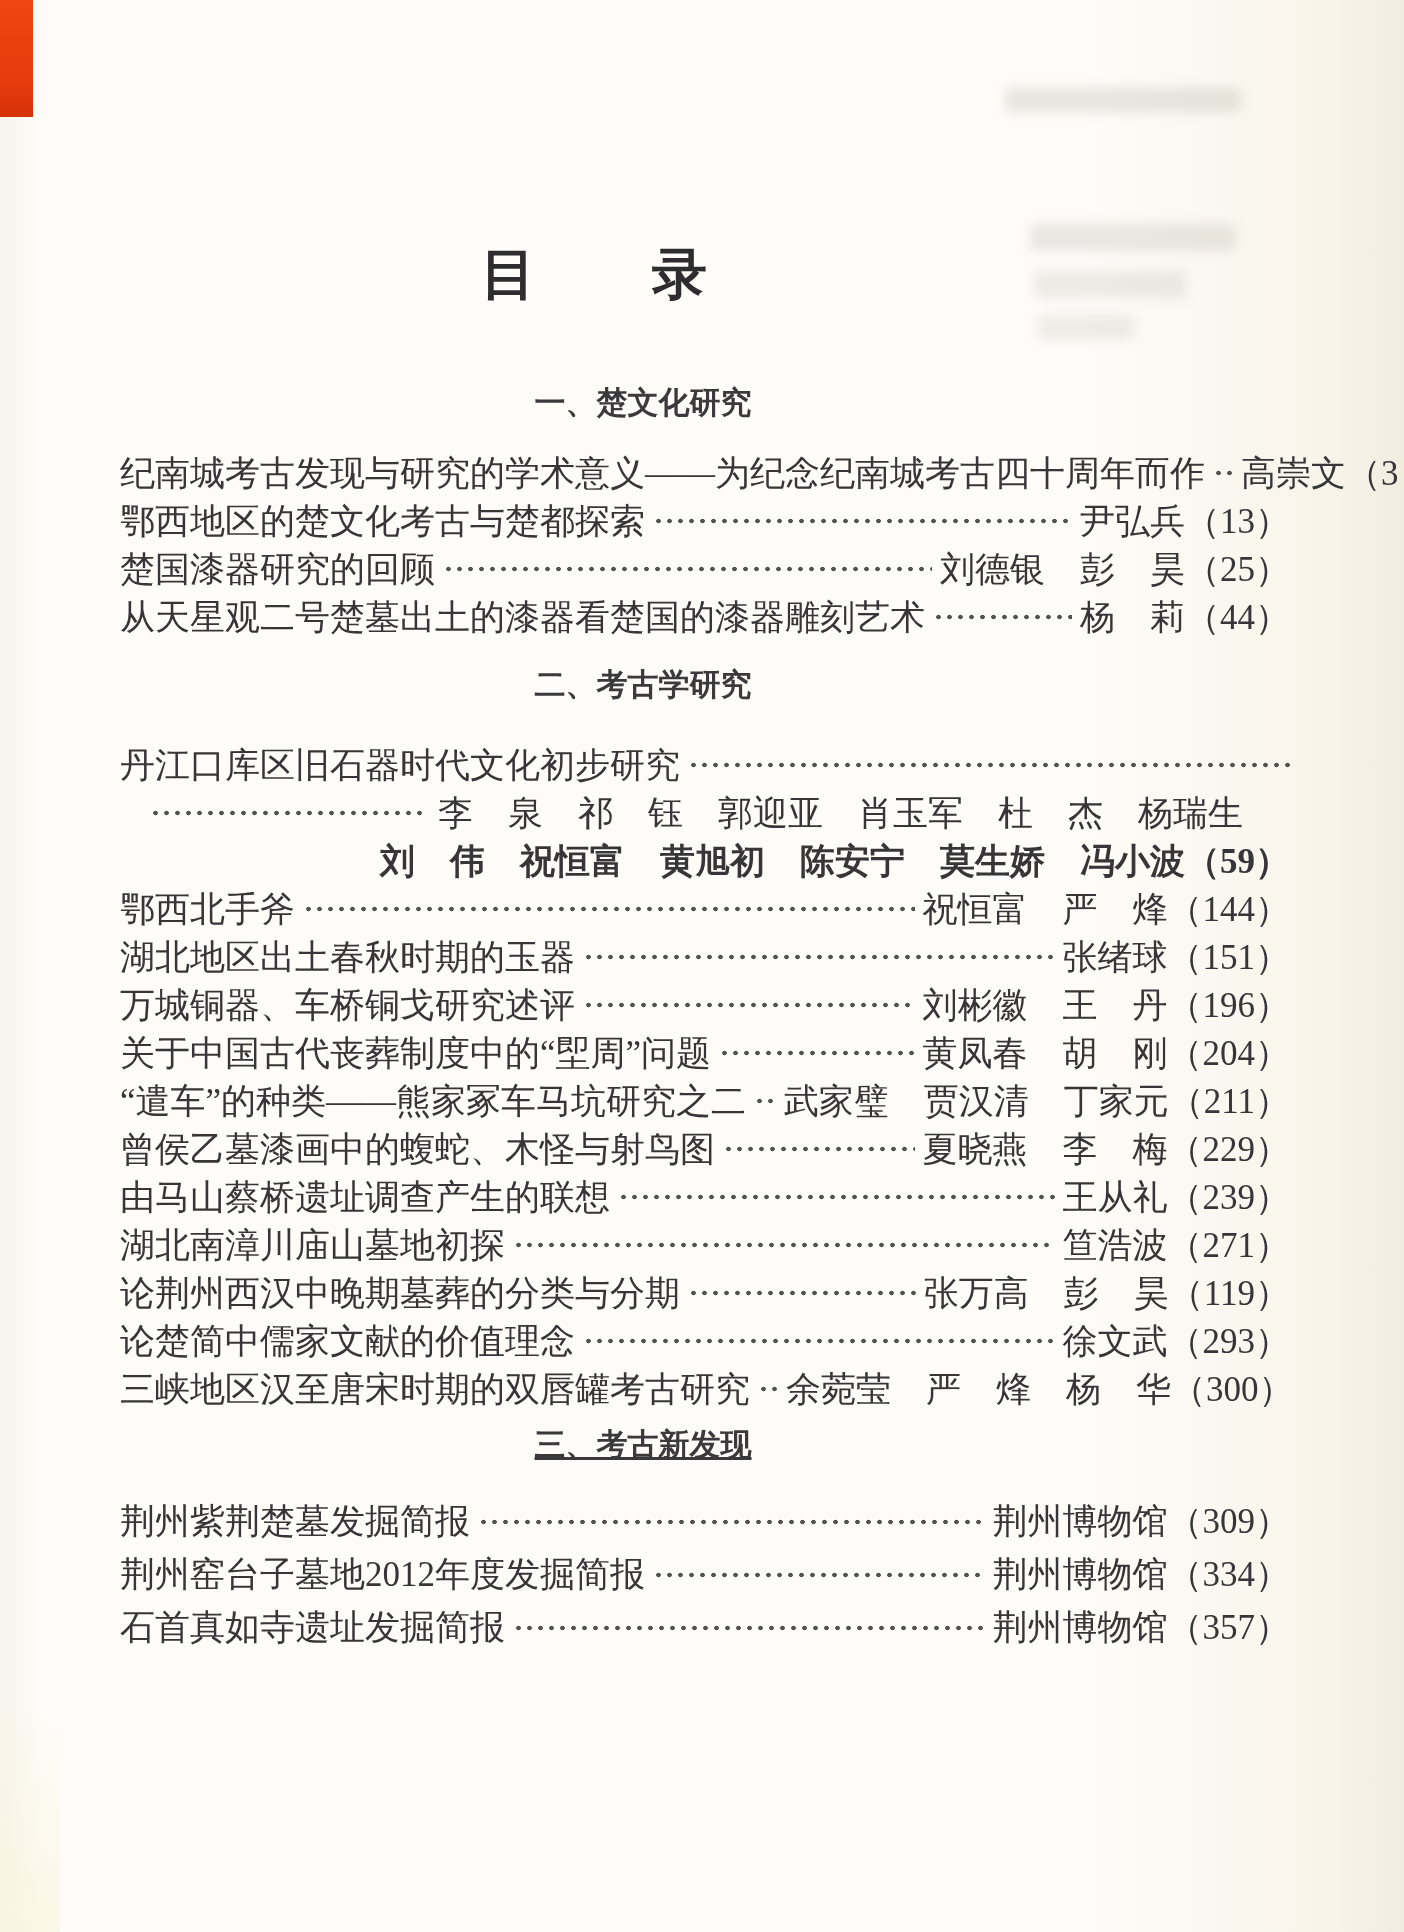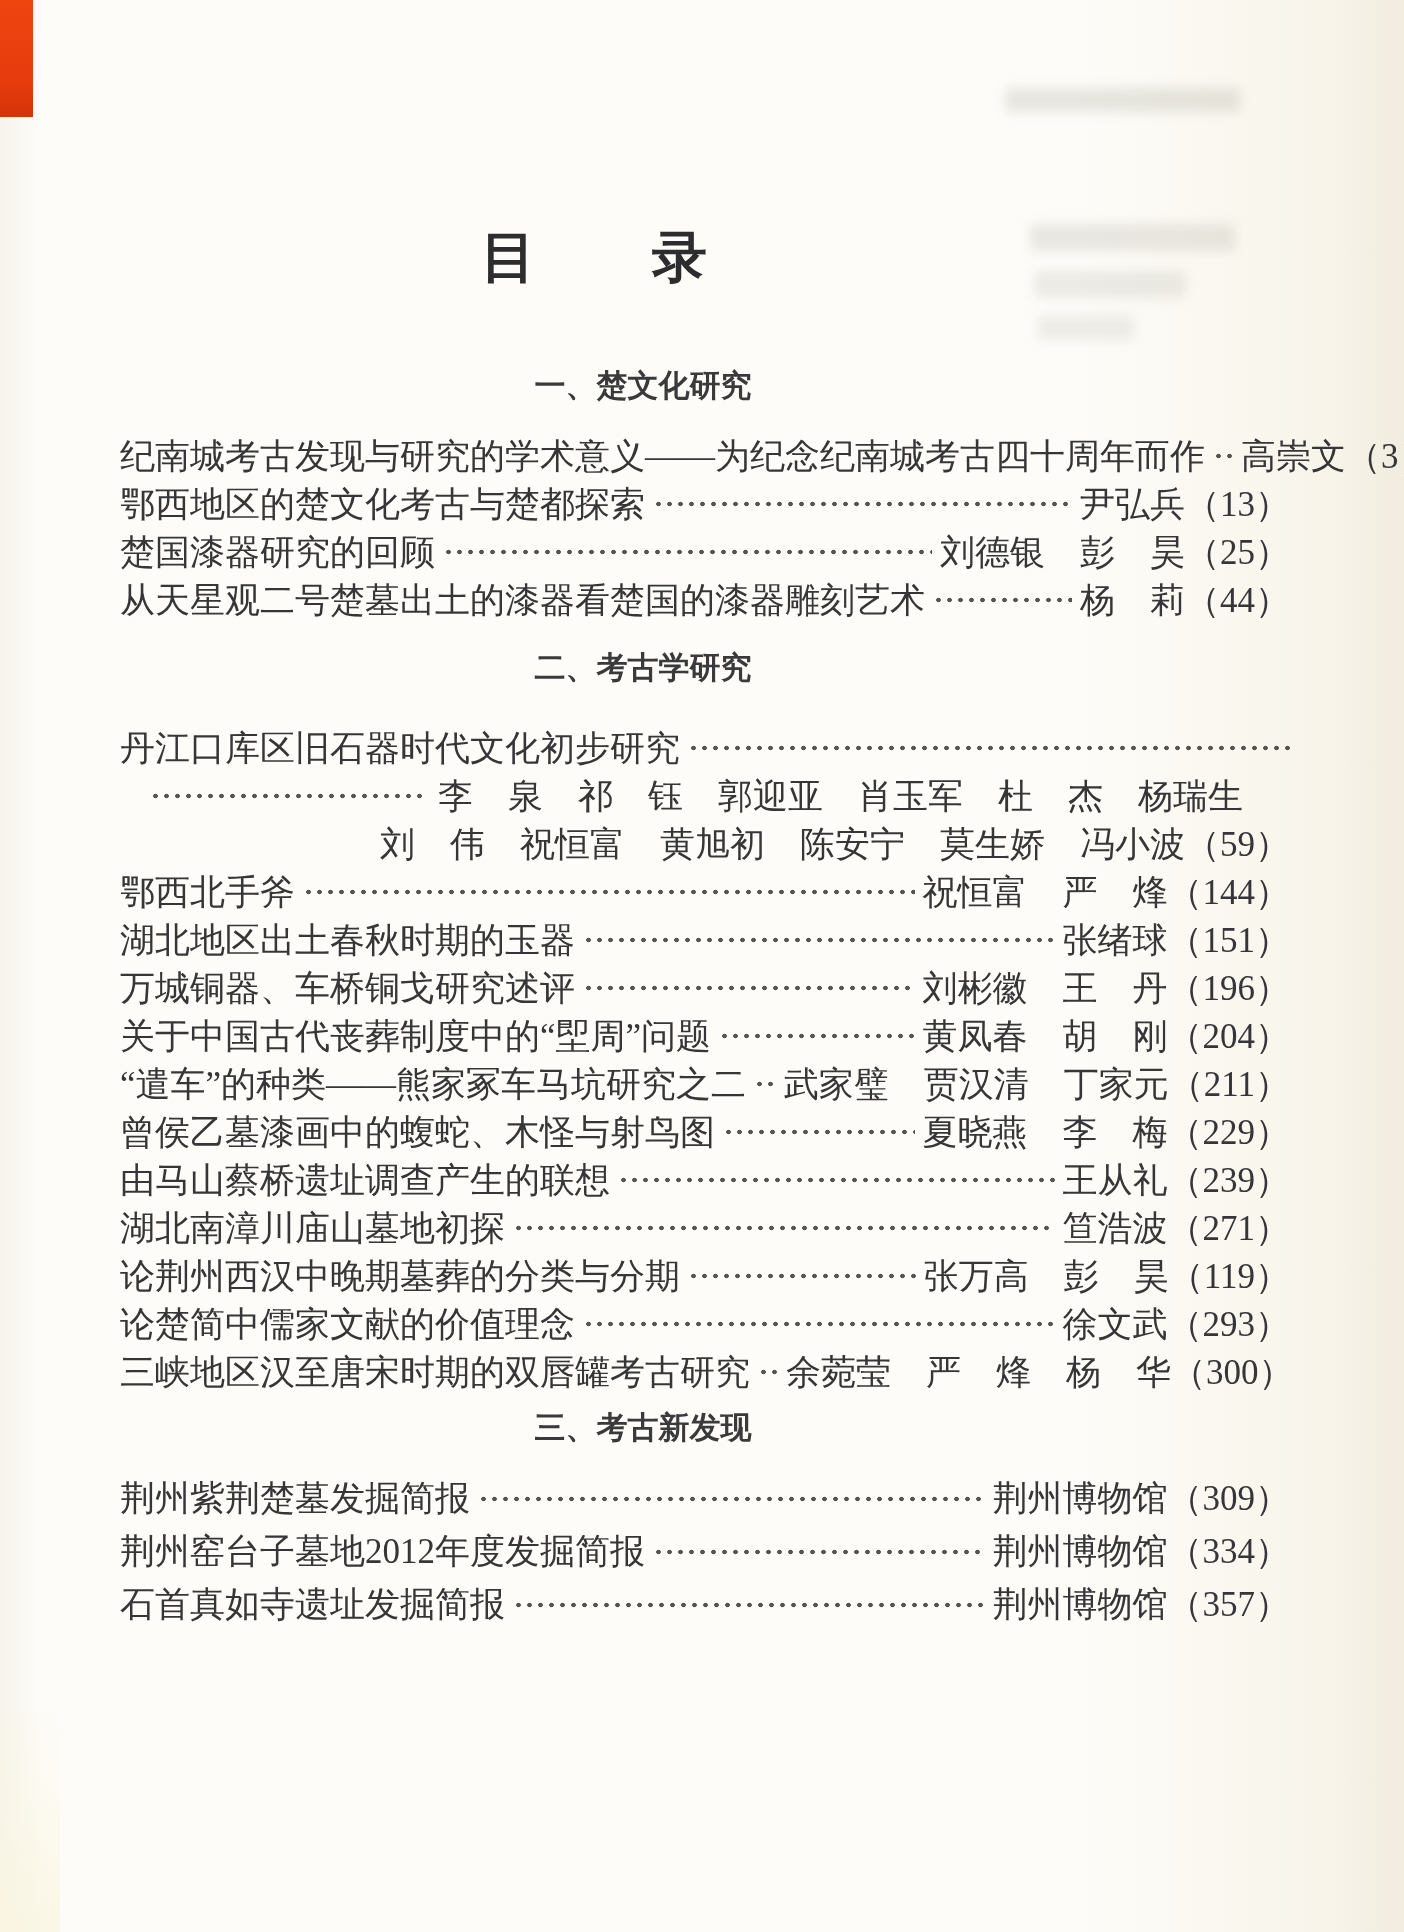--- a/index.html
+++ b/index.html
@@ -25,38 +25,38 @@
     position: absolute; left: 0; top: 0;
     width: 33px; height: 117px;
     background: linear-gradient(180deg, #ef4511 0%, #e63c0e 70%, #d63208 100%);
   }
   .ghost { position: absolute; filter: blur(6px); border-radius: 4px; }
   .g1 { left: 1005px; top: 88px;  width: 235px; height: 24px; background: rgba(150,148,136,0.22); }
   .g2 { left: 1030px; top: 224px; width: 205px; height: 27px; background: rgba(142,140,130,0.18); }
   .g3 { left: 1034px; top: 271px; width: 152px; height: 27px; background: rgba(142,140,130,0.16); }
   .g4 { left: 1038px; top: 315px; width: 96px;  height: 25px; background: rgba(142,140,130,0.14); }
 
-  .content { position: absolute; left: 120px; top: 225px; width: 1170px; }
+  .content { position: absolute; left: 120px; top: 242px; width: 1170px; }
 
   .page-title {
     width: 100%; height: 66px; line-height: 66px;
     margin: 0; padding: 0;
     font-size: 55px; font-weight: bold; letter-spacing: 2px;
     text-align: center; color: #2d2d2f;
     transform: translateX(-110px);
   }
   .section-heading {
     font-family: "Liberation Sans", "DejaVu Sans", sans-serif;
     font-weight: 700; font-size: 31px; line-height: 40px;
     text-align: center; color: #3a3a3c;
     transform: translateX(-62px);
   }
   .section-heading.s0 { margin-top: 75px; margin-bottom: 26px; }
   .section-heading.s1 { margin-top: 24px;  margin-bottom: 36px; }
-  .section-heading.s2 { margin-top: 12px;  margin-bottom: 24px; }
+  .section-heading.s2 { margin-top: 12px;  margin-bottom: 30px; text-decoration: underline; }
 
   .row {
     display: flex; align-items: center;
     height: 48px; font-size: 35px;
     white-space: nowrap; color: #363638;
   }
   .entries.s2 .row { height: 53px; text-align: center; }
 
   .leader {
     flex: 1 1 20px; min-width: 20px; height: 8px;
@@ -64,21 +64,21 @@
     background-image: radial-gradient(circle, #555550 2px, rgba(0,0,0,0) 2.6px);
     background-size: 11px 8px; background-repeat: repeat-x; background-position: left center;
   }
   .row.title-dots .leader { margin-right: 0; }
   .leader-fixed {
     flex: 0 0 272px; height: 8px; align-self: center;
     margin-left: 30px; margin-right: 16px;
     background-image: radial-gradient(circle, #555550 2px, rgba(0,0,0,0) 2.6px);
     background-size: 11px 8px; background-repeat: repeat-x; background-position: left center;
   }
-  .row.authors-end { justify-content: flex-end; }
+  .row.authors-end { justify-content: flex-end; font-weight: bold; }
   .authors, .pageno, .title { white-space: pre; }
 </style>
 </head>
 <body>
 
 <div class="page">
   <div class="corner-shade"></div>
   <div class="red-stripe"></div>
   <div class="ghost g1"></div>
   <div class="ghost g2"></div>

